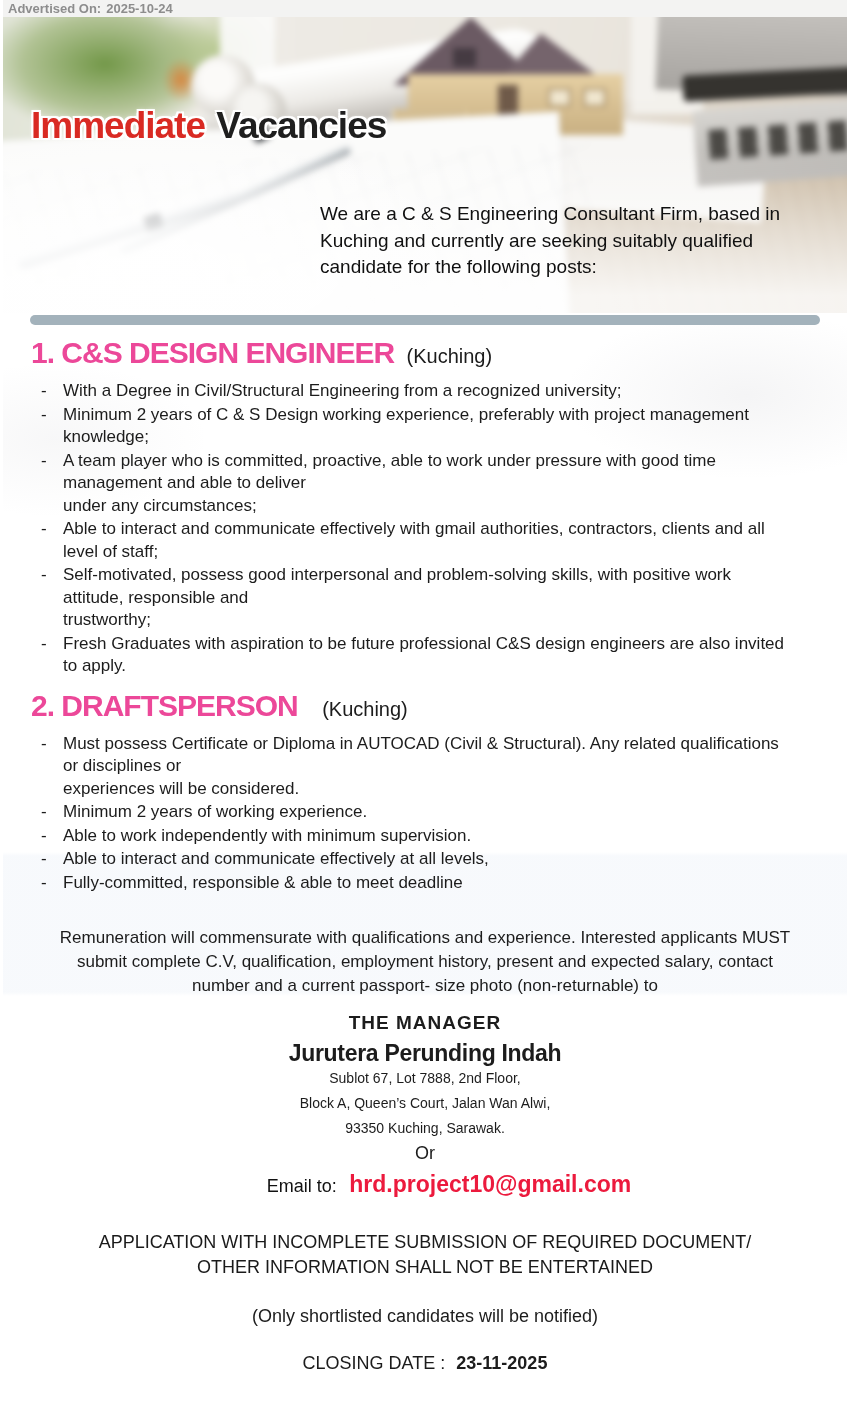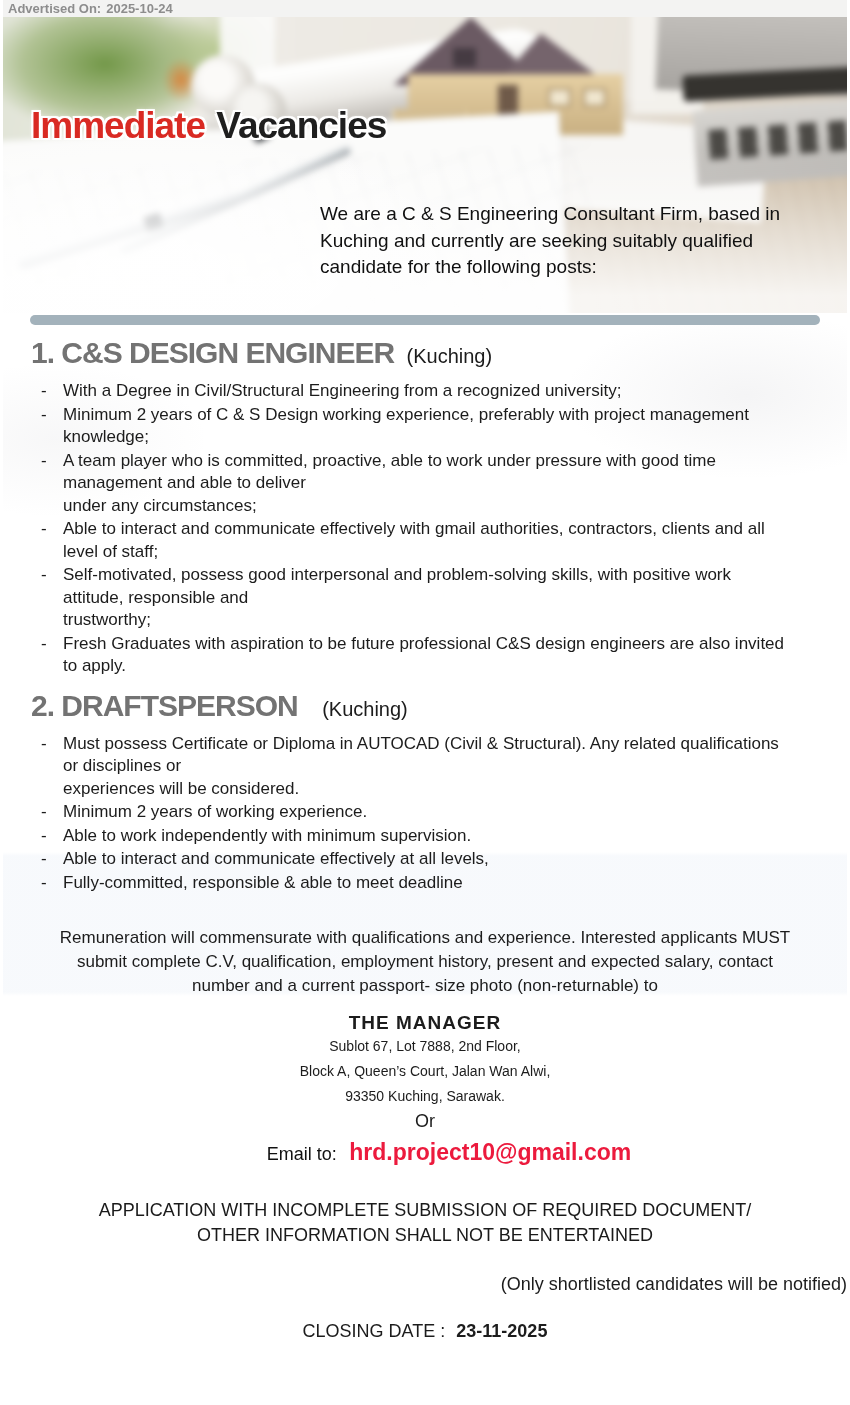--- a/index.html
+++ b/index.html
@@ -79,39 +79,39 @@
   .hero-title { position:absolute; left:28px; top:88px; font-size:37px; font-weight:bold; letter-spacing:-1px; white-space:nowrap;
     text-shadow:-2px -2px 0 #fff, 2px -2px 0 #fff, -2px 2px 0 #fff, 2px 2px 0 #fff, 0 0 5px #fff; }
   .t-red { color:#d92a23; }
   .t-dark { color:#1f1f1f; margin-left:2px; }
   .website { position:absolute; left:30px; top:140px; font-size:21px; font-style:italic; font-weight:600; color:#3a3a3a; }
   .intro { position:absolute; left:317px; top:184px; width:472px; font-size:19px; line-height:26.5px; color:#101010; }
 
   .divider { margin:2px 27px 0 27px; height:10px; border-radius:6px; background:#a3b2bb; }
 
   .job-head { margin:10px 25px 4px 28px; line-height:36px; white-space:nowrap; }
-  .job-title { font-size:30px; font-weight:bold; letter-spacing:-1px; color:#737373; }
+  .job-title { font-size:30px; font-weight:bold; letter-spacing:-1px; color:#ec4899; }
   .job-loc { font-size:20px; color:#1c1c1c; margin-left:8px; letter-spacing:0; font-weight:normal; }
   .job-loc.wide-gap { margin-left:20px; }
   .bullets { margin:2px 20px 0 38px; }
   .bullet { display:flex; margin-bottom:1px; }
   .dash { width:22px; flex:0 0 22px; font-size:17px; line-height:22.5px; }
   .btext { flex:1; font-size:17px; line-height:22.5px; white-space:pre-line; }
 
   .remuneration { margin:32px auto 0 auto; max-width:740px; text-align:center;
     font-size:17px; line-height:24px; }
   .recipient { margin-top:14px; text-align:center; font-size:19px; font-weight:bold; letter-spacing:1px; }
   .company { margin-top:6px; text-align:center; font-size:23px; font-weight:bold; letter-spacing:-0.3px; line-height:26px; }
   .addr { text-align:center; font-size:14px; line-height:25px; }
   .or { text-align:center; font-size:18px; line-height:25px; }
   .email-row { margin-top:3px; text-align:center; line-height:30px;padding-left:48px; }
   .email-label { font-size:18px; color:#111; }
   .email { font-size:23px; font-weight:bold; color:#ec1a3d; margin-left:8px; }
   .warning { margin-top:28px; text-align:center; font-size:18px; line-height:25px; white-space:pre-line; color:#1a1a1a; }
-  .note { margin-top:26px; text-align:right; font-size:18px; }
+  .note { margin-top:26px; text-align:center; font-size:18px; }
   .closing { margin-top:26px; text-align:center; font-size:18px; }
   .closing .date { font-weight:bold; margin-left:6px; }
 </style>
 </head>
 <body>
 
 <div class="page">
   <div class="soft-bg"></div>
   <div class="content">
 
@@ -232,20 +232,21 @@
           </div>
         <div class="bullet">
             <span class="dash">-</span>
             <span class="btext">Fully-committed, responsible &amp; able to meet deadline</span>
           </div>
       </div>
     </div>
 
     <div class="remuneration">Remuneration will commensurate with qualifications and experience. Interested applicants MUST submit complete C.V, qualification, employment history, present and expected salary, contact number and a current passport- size photo (non-returnable) to</div>
     <div class="recipient">THE MANAGER</div>
+    <div class="company">Jurutera Perunding Indah</div>
     <div class="addr">Sublot 67, Lot 7888, 2nd Floor,</div>
     <div class="addr">Block A, Queen’s Court, Jalan Wan Alwi,</div>
     <div class="addr">93350 Kuching, Sarawak.</div>
     <div class="or">Or</div>
     <div class="email-row">
       <span class="email-label">Email to:</span>
       <span class="email">hrd.project10@gmail.com</span>
     </div>
     <div class="warning">APPLICATION WITH INCOMPLETE SUBMISSION OF REQUIRED DOCUMENT/
 OTHER INFORMATION SHALL NOT BE ENTERTAINED</div>

